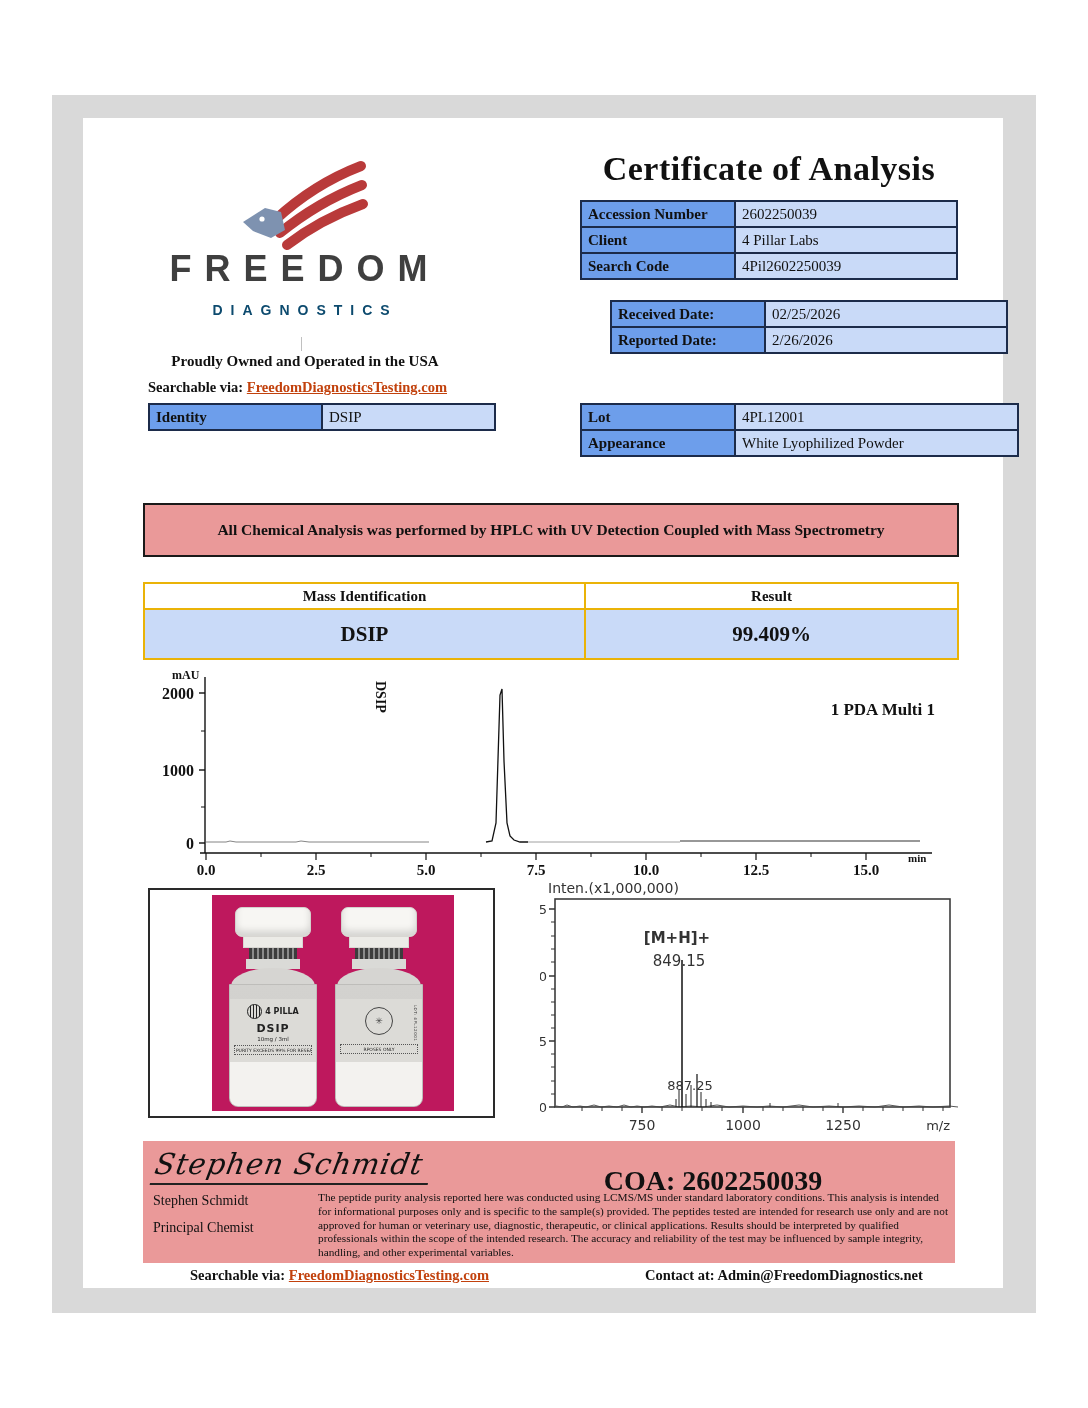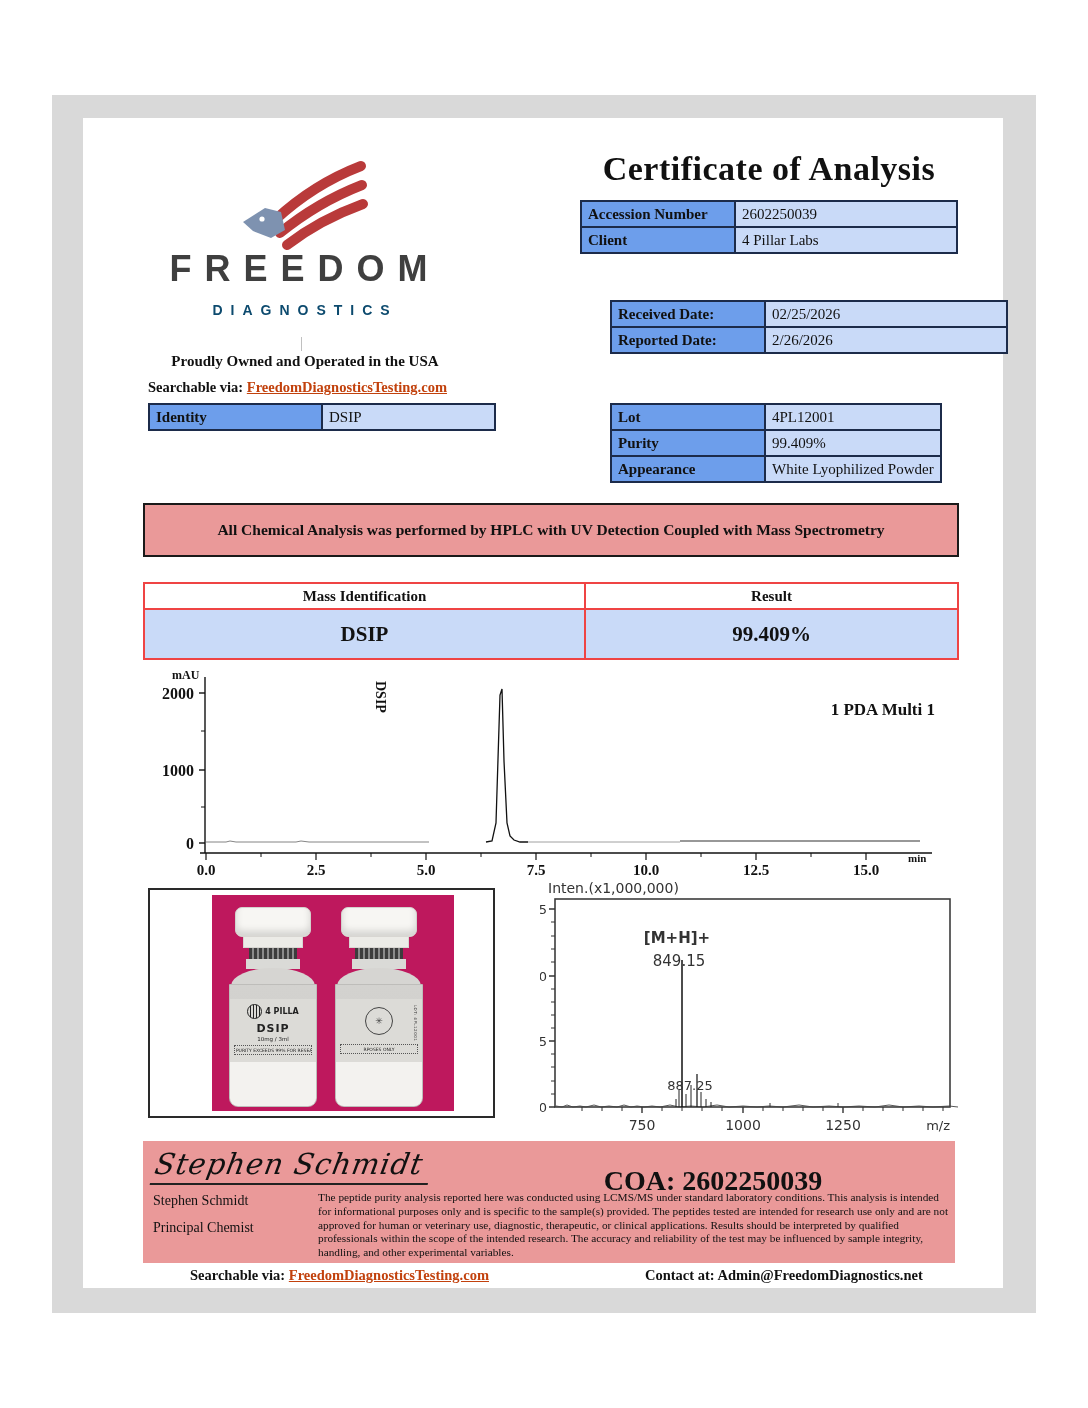--- a/index.html
+++ b/index.html
@@ -27,28 +27,28 @@
   
   table.info{border-collapse:collapse;table-layout:fixed;border-radius:24px;}
   table.info td{border:2px solid #1c2b4a;font-size:15px;height:24px;
                 padding:0 0 0 6px;overflow:hidden;white-space:nowrap;}
   td.lbl{background:#6d9eeb;font-weight:bold;}
   td.val{background:#c9daf8;}
 
   .t-accession{left:580px;top:200px;width:378px;}
   .t-dates{left:610px;top:300px;width:398px;}
   .t-product{left:148px;top:403px;width:348px;}
-  .t-lot{left:580px;top:403px;width:332px;margin-left:30px;}
+  .t-lot{left:580px;top:403px;width:439px;}
 
   .banner{left:143px;top:503px;width:812px;height:50px;background:#ea9999;
           border:2px solid #1a1a1a;display:flex;align-items:center;justify-content:center;
           text-align:center;font-size:15.5px;font-weight:bold;}
 
   table.mass{left:143px;top:582px;width:816px;border-collapse:collapse;table-layout:fixed;}
-  table.mass td{border:2px solid #ef4444;text-align:center;}
+  table.mass td{border:2px solid #eab308;text-align:center;}
   table.mass .hdr td{background:#ffffff;font-weight:bold;font-size:15px;height:22px;}
   table.mass .dat td{background:#c9daf8;font-weight:bold;font-size:21px;height:46px;}
 
   
   .chrom-svg{left:150px;top:665px;}
   .ms-svg{left:540px;top:878px;}
   .chrom-txt{font-family:"Liberation Serif",serif;font-weight:bold;fill:#111;}
   .ms-txt{font-family:"DejaVu Sans",sans-serif;fill:#333;}
 
   
@@ -130,20 +130,24 @@
 <table class="abs info t-accession">
   <tbody>
       <tr>
         <td class="lbl" style="width:146px">Accession Number</td>
         <td class="val">2602250039</td>
       </tr>
   <tr>
         <td class="lbl">Client</td>
         <td class="val">4 Pillar Labs</td>
       </tr>
+  <tr>
+        <td class="lbl">Search Code</td>
+        <td class="val">4Pil2602250039</td>
+      </tr>
 </tbody>
   </table>
 
 <table class="abs info t-dates">
   <tbody>
       <tr>
         <td class="lbl" style="width:146px">Received Date:</td>
         <td class="val">02/25/2026</td>
       </tr>
   <tr>
@@ -160,24 +164,20 @@
         <td class="val">DSIP</td>
       </tr>
 </tbody>
   </table>
 
 <table class="abs info t-lot">
   <tbody>
       <tr>
         <td class="lbl" style="width:146px">Lot</td>
         <td class="val">4PL12001</td>
-      </tr>
-  <tr>
-        <td class="lbl">Purity</td>
-        <td class="val">99.409%</td>
       </tr>
   <tr>
         <td class="lbl">Appearance</td>
         <td class="val">White Lyophilized Powder</td>
       </tr>
 </tbody>
   </table>
 
 <div class="abs banner">All Chemical Analysis was performed by HPLC with UV Detection Coupled with Mass Spectrometry</div>
 

